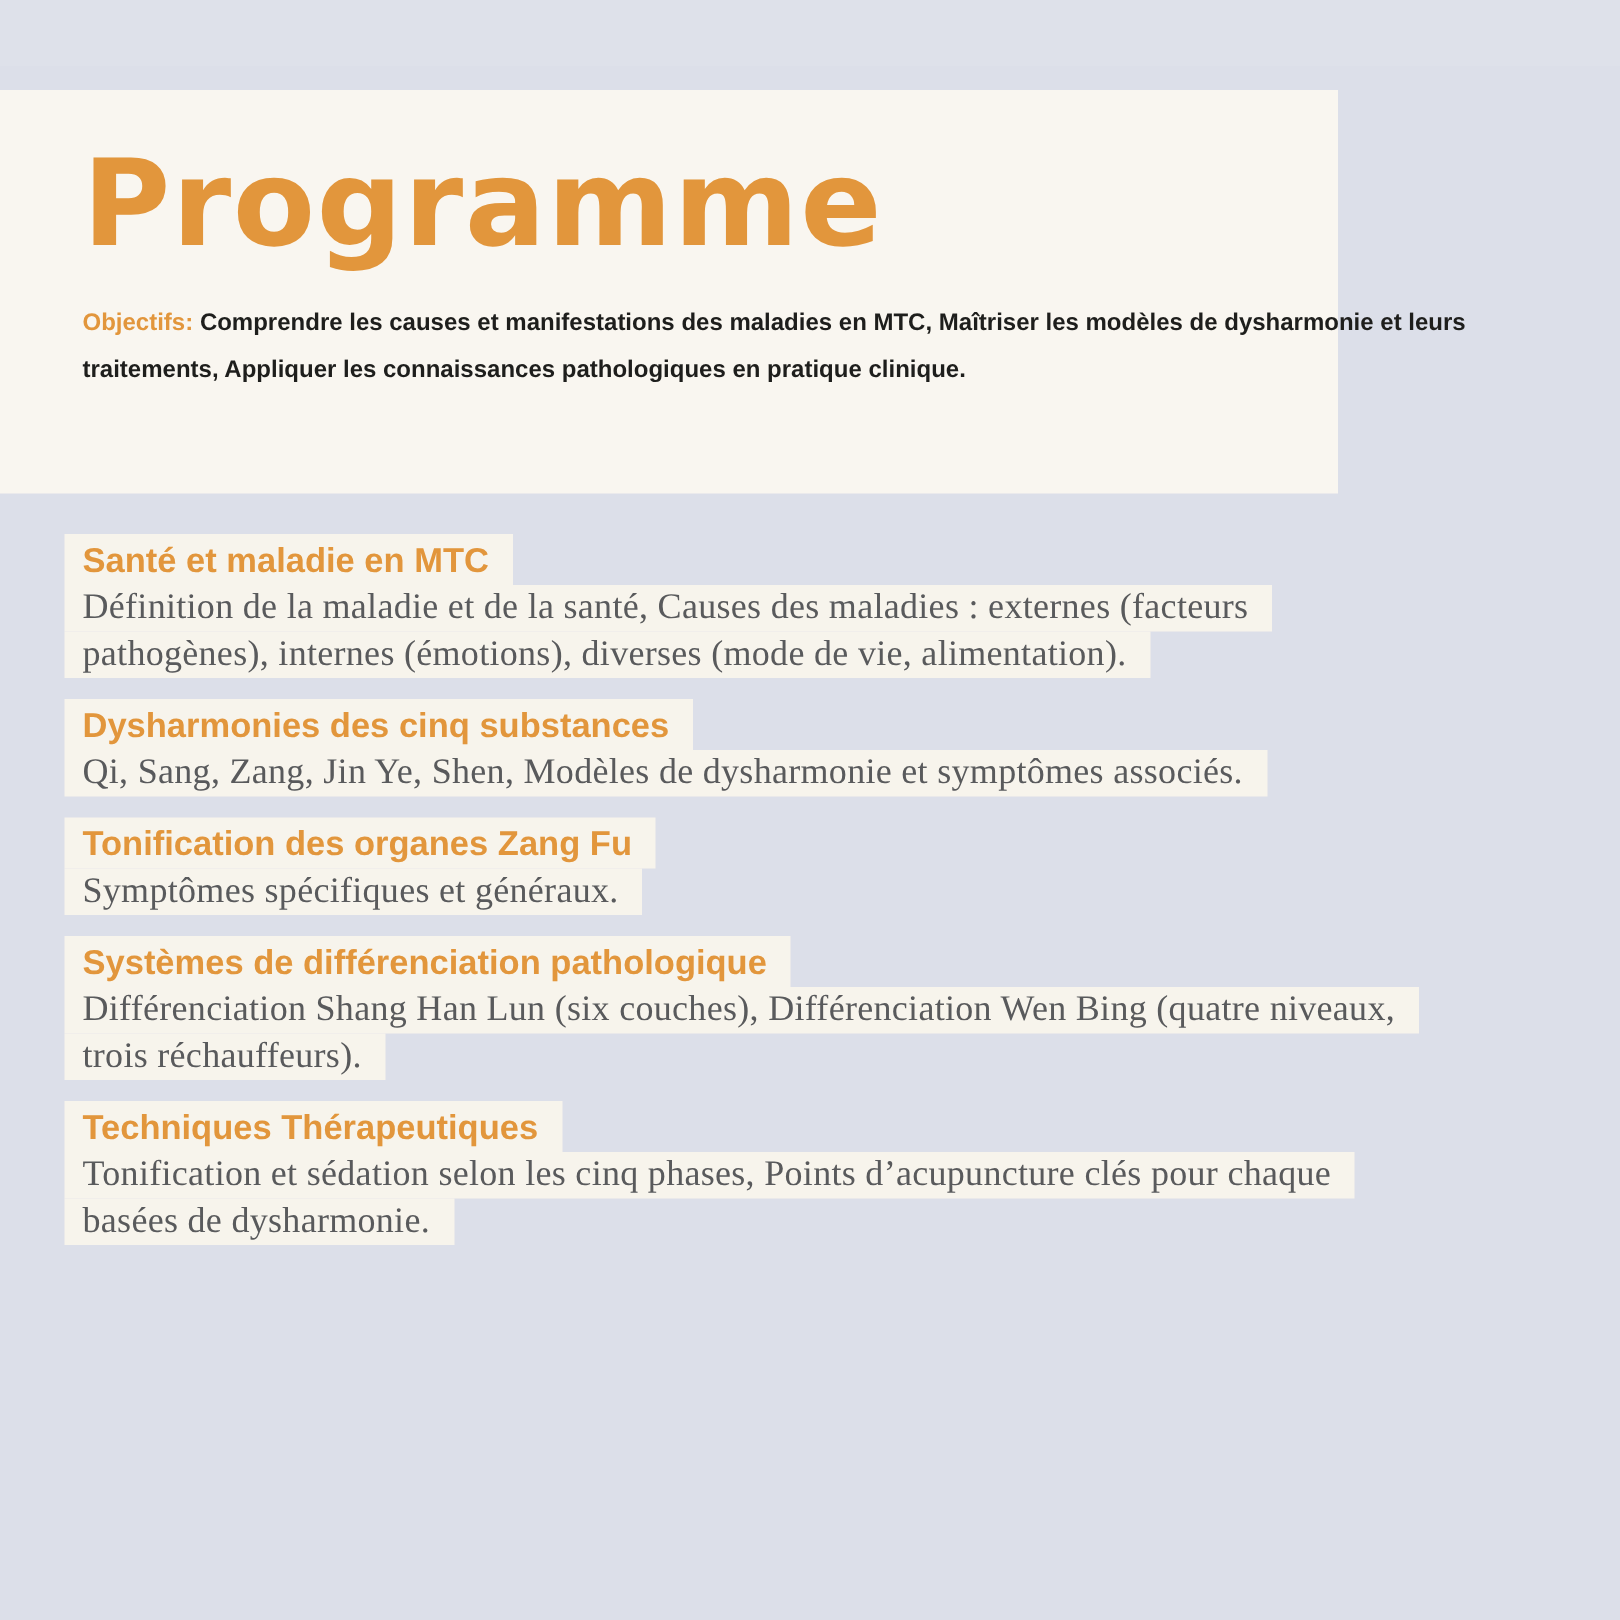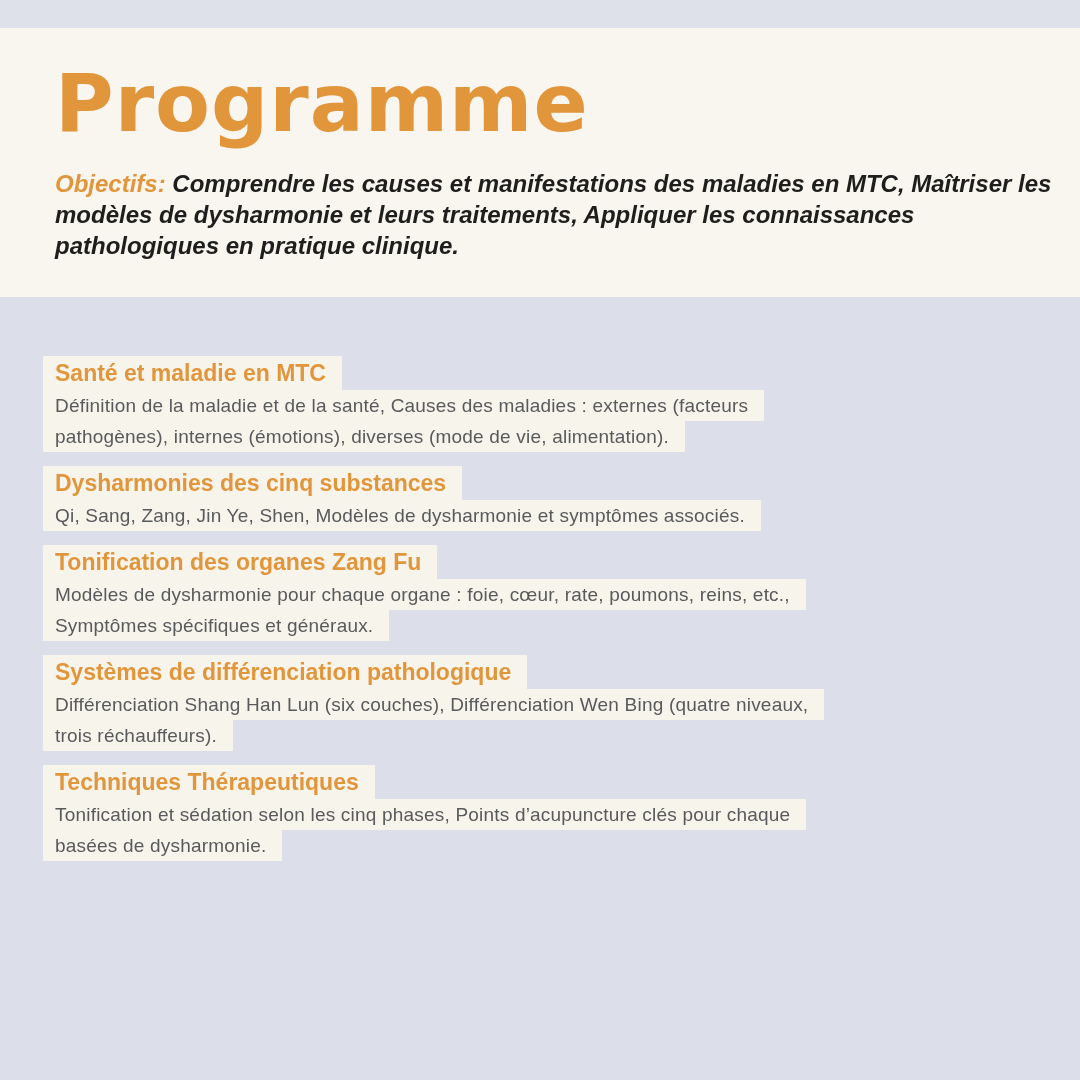--- a/index.html
+++ b/index.html
@@ -17,42 +17,41 @@
     width:1080px;height:1080px;
     background:var(--lavender);
     overflow:hidden;
     font-family:"Liberation Sans",sans-serif;
   }
   .top-strip{
     position:absolute;top:0;left:0;width:1080px;height:44px;
     background:var(--lavender-top);
   }
   .header{
-    position:absolute;top:28px;left:0;width:1080px;height:269px;
+    position:absolute;top:60px;left:0;width:892px;height:269px;
     background:var(--cream-bg);
     box-sizing:border-box;
     padding:36px 0 0 55px;
   }
   .page-title{
     margin:0;
     font-family:"DejaVu Sans","Liberation Sans",sans-serif;
     font-weight:800;
     font-size:80px;
     line-height:80px;
     letter-spacing:1px;
     color:var(--orange);
   }
   .objectives{
     margin:24px 0 0 0;
     width:1005px;
-    font-size:24px;
+    font-size:16px;
     font-weight:700;
     line-height:31px;
     color:var(--dark-text);
-    font-style:italic;
   }
   .obj-label{color:var(--orange);font-weight:700;}
   .content{
     position:absolute;top:356px;left:43px;right:0;
   }
   .section{margin:0 0 14px 0;}
   .sec-line{font-size:0;}
   .hl{
     display:inline-block;
     background:var(--cream-box);
@@ -61,23 +60,23 @@
   }
   .hl-heading{
     font-family:"Liberation Sans",sans-serif;
     font-weight:700;
     font-size:23px;
     line-height:34px;
     color:var(--orange);
     text-align:right;
   }
   .hl-body{
-    font-family:Liberation Sans, sans-serif;
+    font-family:Liberation Serif, serif;
     font-weight:400;
-    font-size:19px;
+    font-size:24px;
     line-height:31px;
     letter-spacing:0.2px;
     color:var(--body-text);
   }
 </style>
 </head>
 <body>
 
 <div class="canvas">
   <div class="top-strip"></div>
@@ -95,21 +94,20 @@
         <div class="sec-line"><span class="hl hl-heading">Santé et maladie en MTC</span></div>
         <div class="sec-line"><span class="hl hl-body">Définition de la maladie et de la santé, Causes des maladies : externes (facteurs</span></div>
         <div class="sec-line"><span class="hl hl-body">pathogènes), internes (émotions), diverses (mode de vie, alimentation).</span></div>
       </section>
       <section class="section">
         <div class="sec-line"><span class="hl hl-heading">Dysharmonies des cinq substances</span></div>
         <div class="sec-line"><span class="hl hl-body">Qi, Sang, Zang, Jin Ye, Shen, Modèles de dysharmonie et symptômes associés.</span></div>
       </section>
       <section class="section">
         <div class="sec-line"><span class="hl hl-heading">Tonification des organes Zang Fu</span></div>
-        <div class="sec-line"><span class="hl hl-body">Modèles de dysharmonie pour chaque organe : foie, cœur, rate, poumons, reins, etc.,</span></div>
         <div class="sec-line"><span class="hl hl-body">Symptômes spécifiques et généraux.</span></div>
       </section>
       <section class="section">
         <div class="sec-line"><span class="hl hl-heading">Systèmes de différenciation pathologique</span></div>
         <div class="sec-line"><span class="hl hl-body">Différenciation Shang Han Lun (six couches), Différenciation Wen Bing (quatre niveaux,</span></div>
         <div class="sec-line"><span class="hl hl-body">trois réchauffeurs).</span></div>
       </section>
       <section class="section">
         <div class="sec-line"><span class="hl hl-heading">Techniques Thérapeutiques</span></div>
         <div class="sec-line"><span class="hl hl-body">Tonification et sédation selon les cinq phases, Points d’acupuncture clés pour chaque</span></div>

